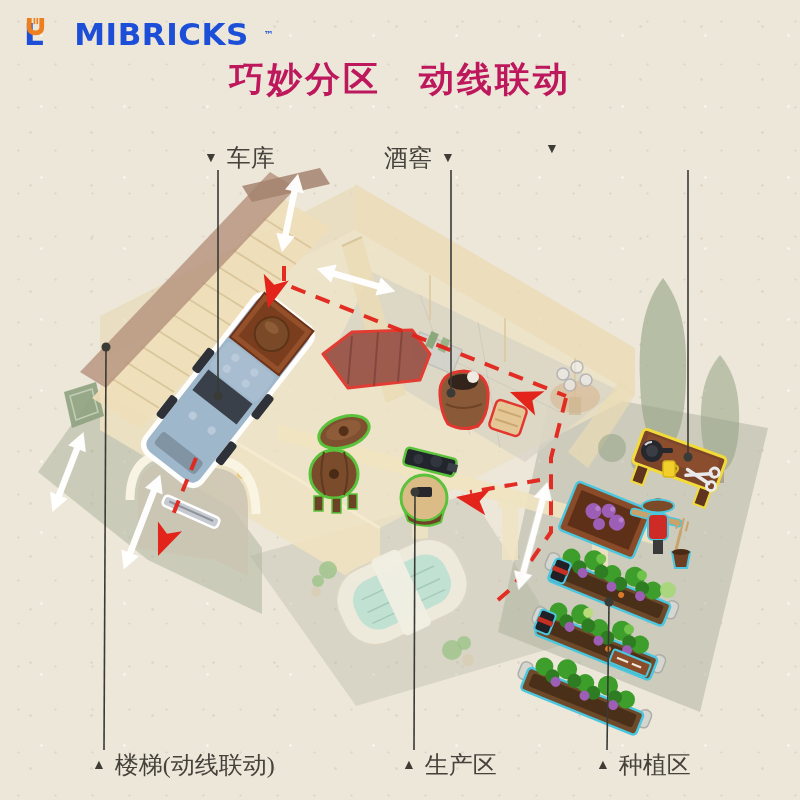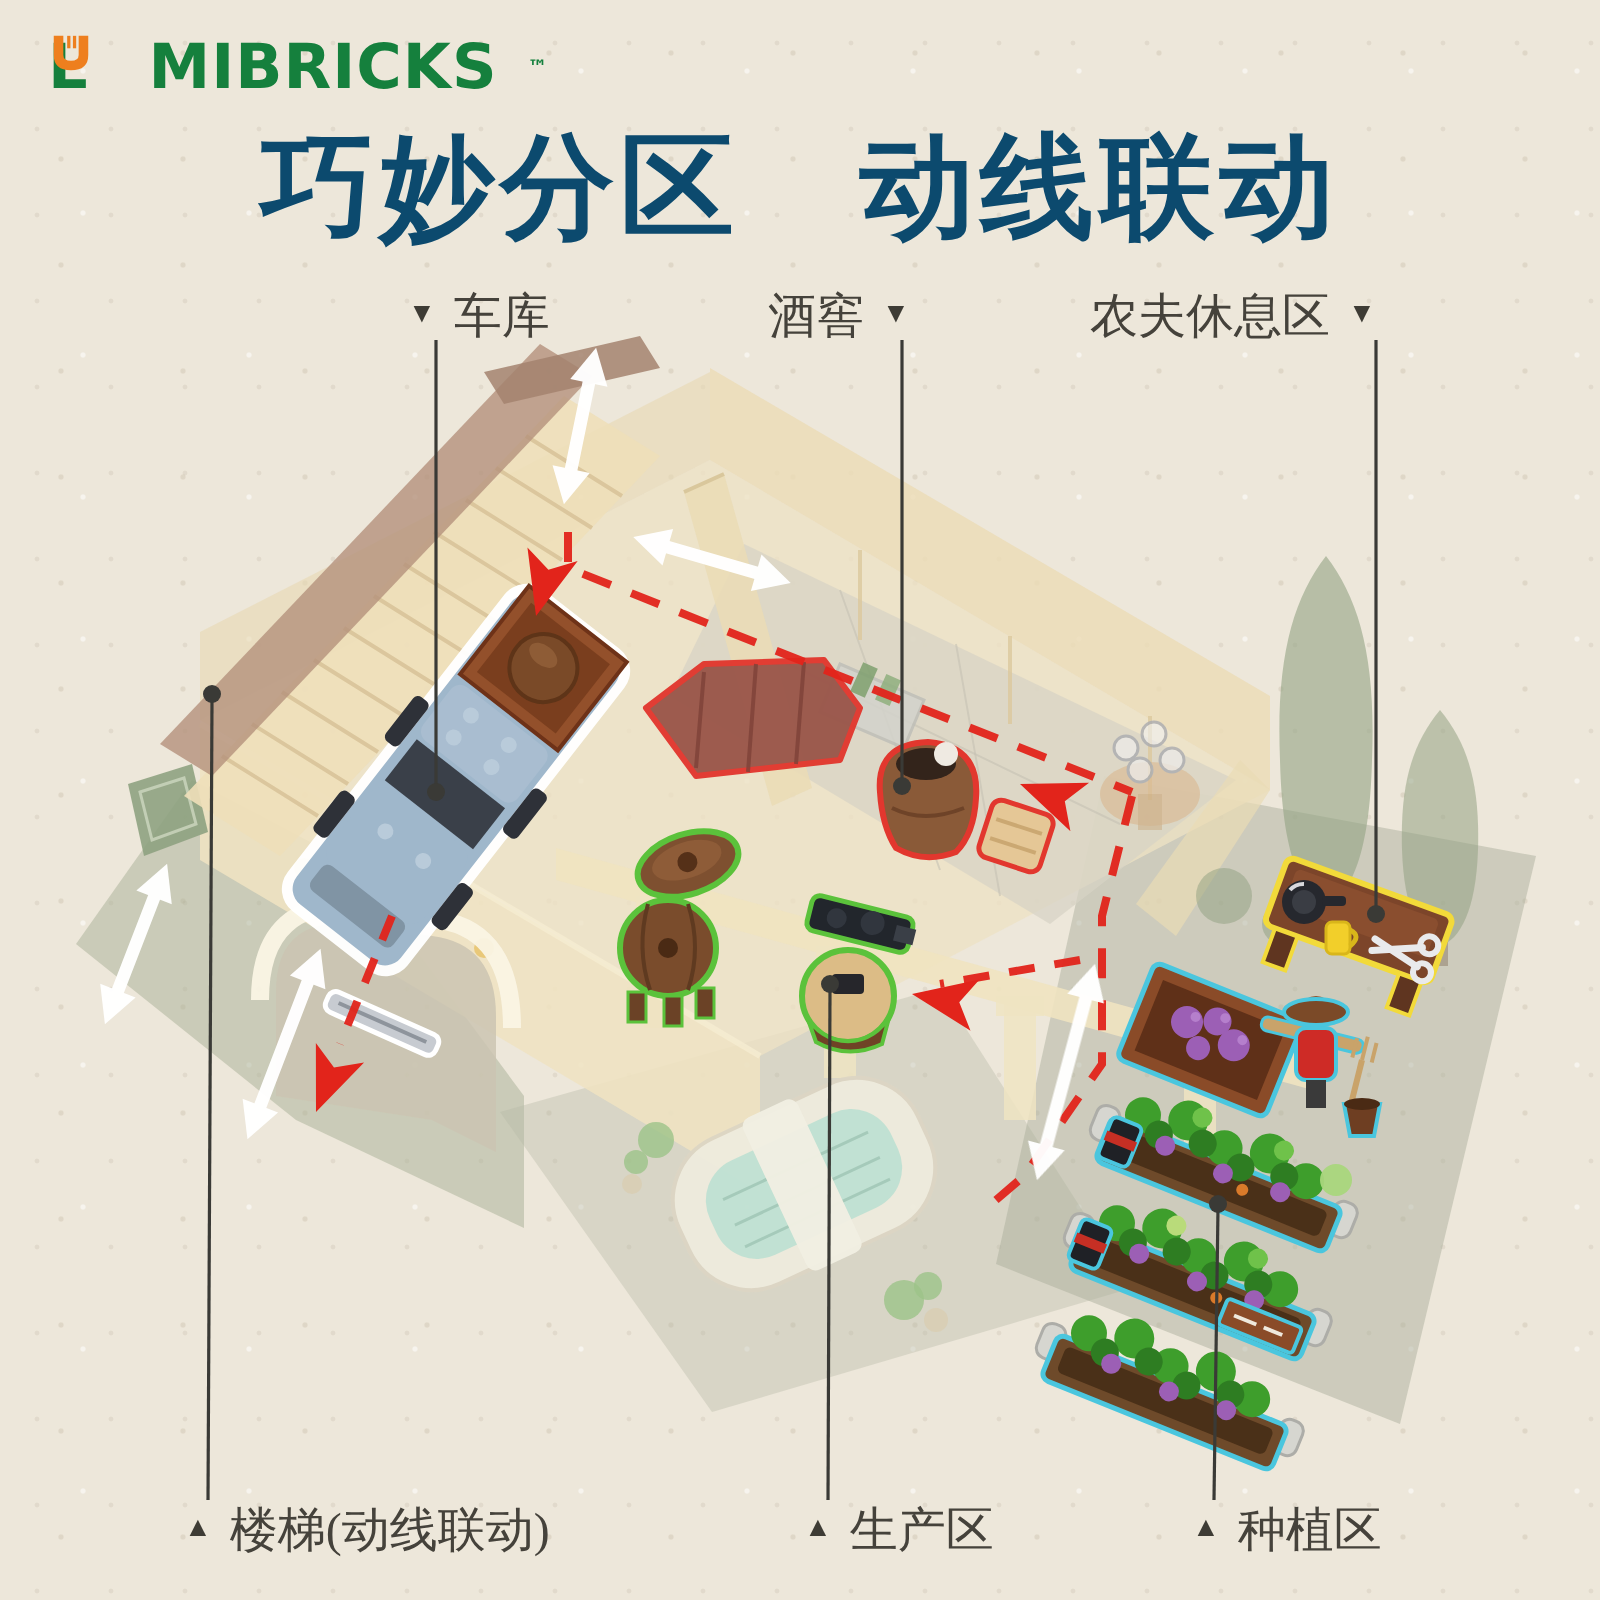--- a/index.html
+++ b/index.html
@@ -10,30 +10,30 @@
     background-image:
       radial-gradient(circle, rgba(146,128,98,.16) 1px, transparent 1.6px),
       radial-gradient(circle, rgba(120,106,80,.10) 1px, transparent 1.4px),
       radial-gradient(circle, rgba(255,255,255,.55) 1px, transparent 1.6px);
     background-size:61px 53px, 37px 43px, 83px 71px;
     position:relative;
   }
   .stage{position:absolute;left:0;top:0;width:800px;height:800px;}
   .logo{
     position:absolute;left:24px;top:16px;display:flex;align-items:center;
-    color:#15803d;font-weight:800;font-size:31px;letter-spacing:.5px;
+    color:#1d4ed8;font-weight:800;font-size:31px;letter-spacing:.5px;
     font-family:"DejaVu Sans","Liberation Sans",sans-serif;
     gap:14px;
   }
   .logo .u-icon{display:inline-block;margin:3px 1px 0 1px;}
   .logo .tm{font-size:10px;margin-top:1px;margin-left:1px;}
   .title{
     position:absolute;left:0;top:56px;width:800px;text-align:center;
     font-family:Liberation Sans, sans-serif;
-    font-weight:700;font-size:57px;color:#0c4a6e;letter-spacing:3px;
+    font-weight:700;font-size:35px;color:#be185d;letter-spacing:3px;
   }
   .callout{
     position:absolute;display:flex;align-items:center;gap:9px;
     font-family:"Liberation Serif","DejaVu Serif",serif;
     font-size:24px;color:#45423B;white-space:nowrap;
   }
   .callout .tri{font-size:14px;color:#3E3C35;line-height:1;}
   svg{position:absolute;left:0;top:0;}
 </style>
 </head>
@@ -433,21 +433,20 @@
 
   <div class="callout" style="left:204px;top:142px">
     <span class="tri">▼</span>
     <span>车库</span>
   </div>
   <div class="callout" style="left:384px;top:142px">
     <span>酒窖</span>
     <span class="tri">▼</span>
   </div>
   <div class="callout" style="left:545px;top:142px">
-    <span>农夫休息区</span>
     <span class="tri">▼</span>
   </div>
 
   <div class="callout" style="left:92px;top:749px">
     <span class="tri">▲</span>
     <span>楼梯(动线联动)</span>
   </div>
   <div class="callout" style="left:402px;top:749px">
     <span class="tri">▲</span>
     <span>生产区</span>

